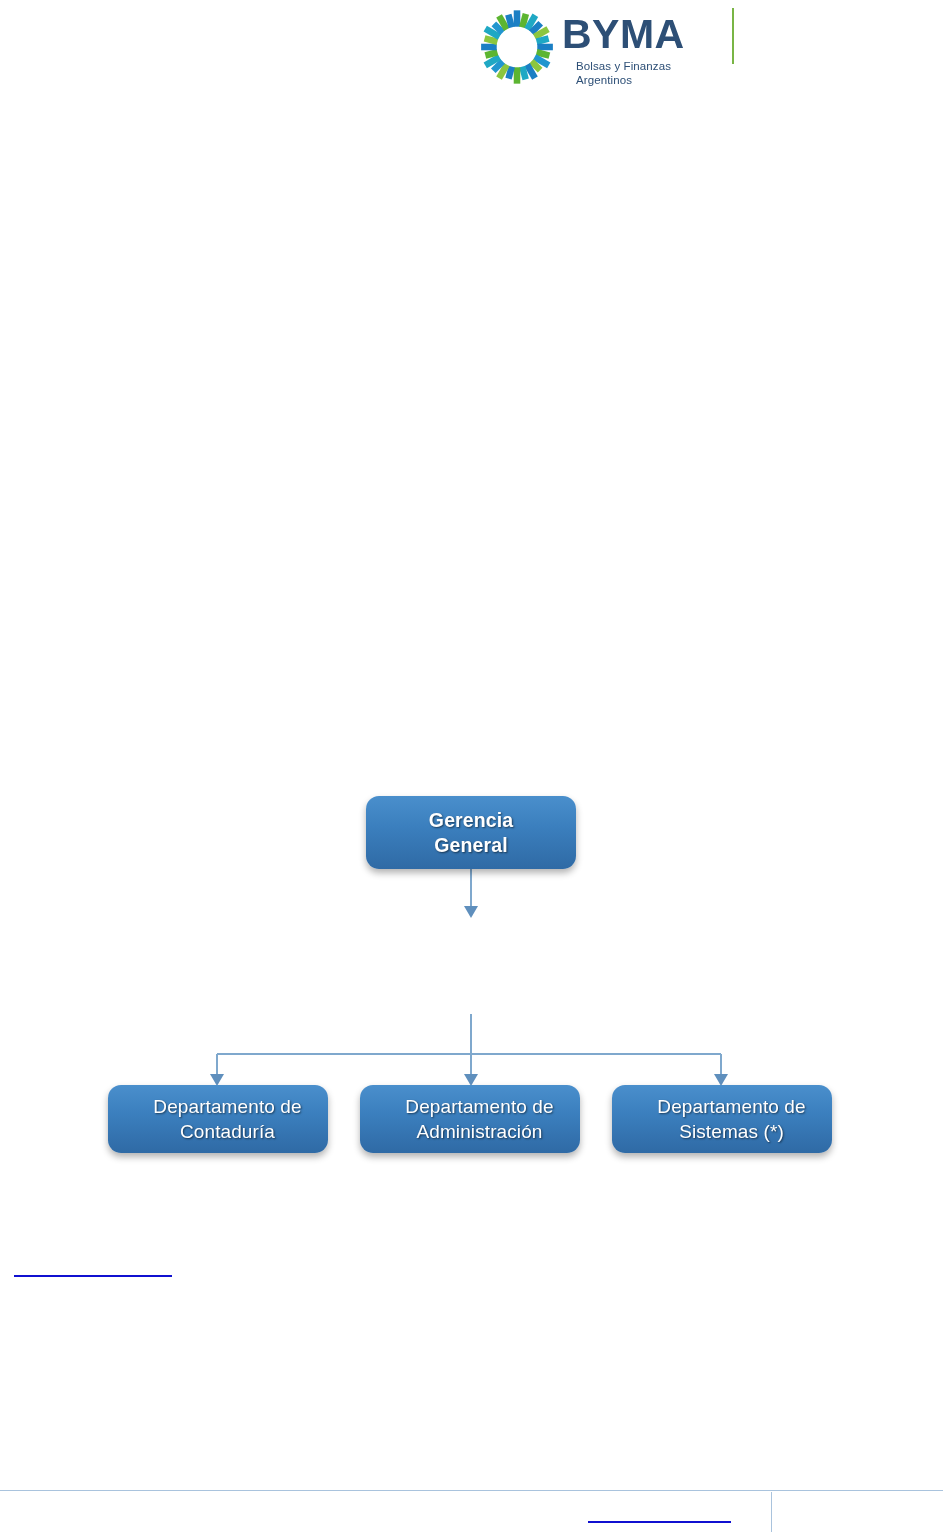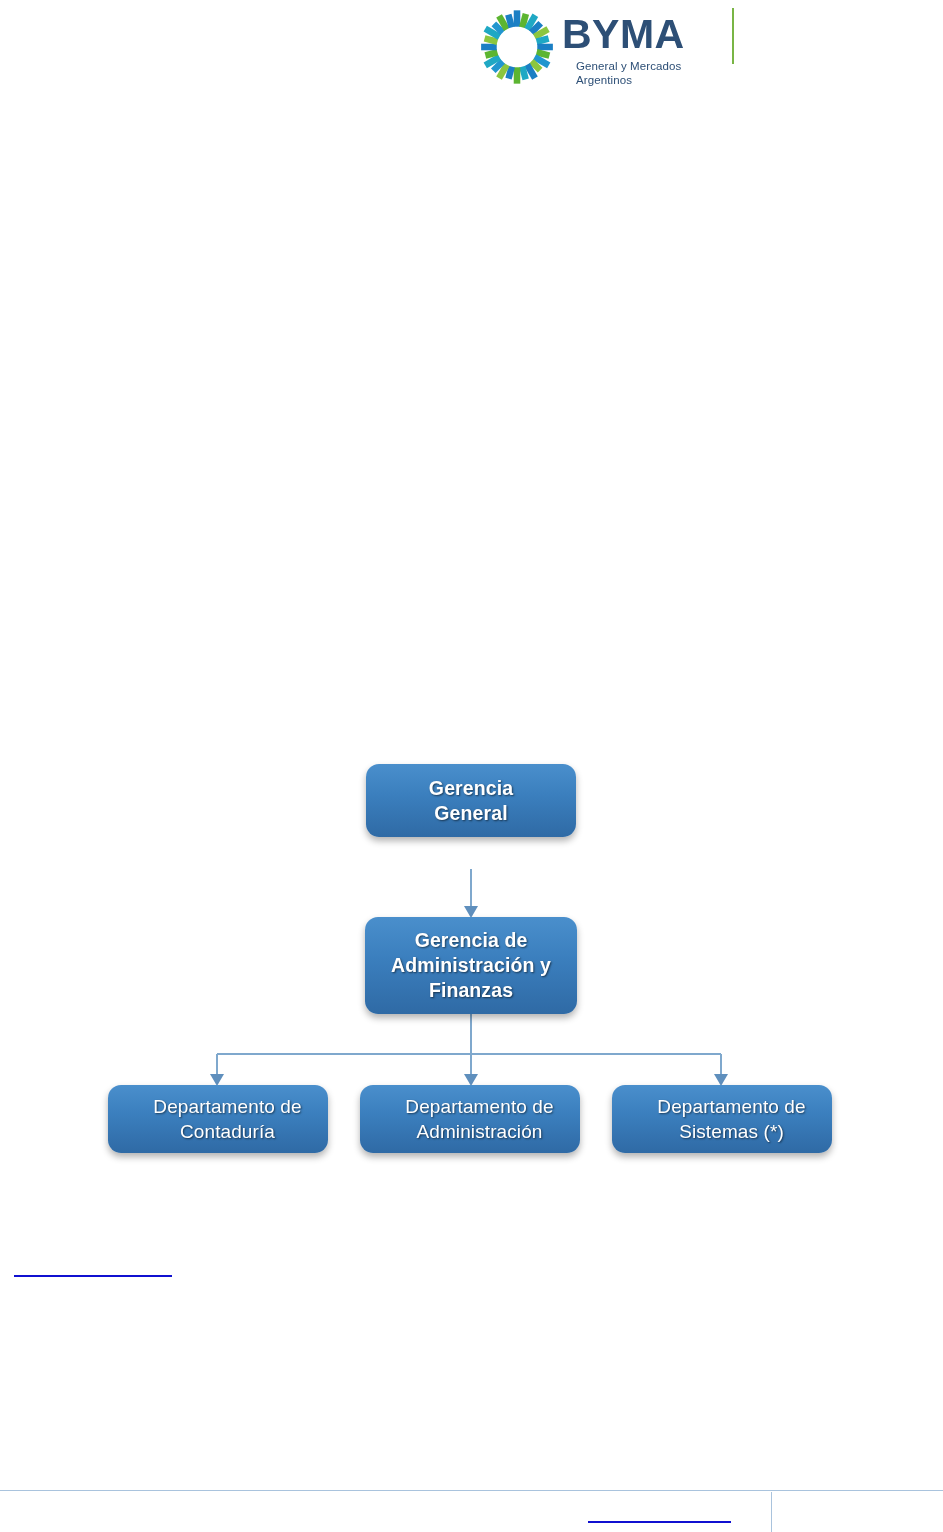--- a/index.html
+++ b/index.html
@@ -99,21 +99,21 @@
     letter-spacing: 0.1px;
   }
   .node.level-leaf .node-label {
     font-weight: normal;
     font-size: 19px;
     line-height: 1.32;
     letter-spacing: 0.1px;
     margin-left: 19px;
   }
 
-  #node-gerencia-general      { left: 366px; top: 764px;  width: 210px; height: 73px; }
+  #node-gerencia-general      { left: 366px; top: 796px;  width: 210px; height: 73px; }
   #node-gerencia-admin        { left: 365px; top: 917px;  width: 212px; height: 97px; }
   #node-dept-contaduria       { left: 108px; top: 1085px; width: 220px; height: 68px; }
   #node-dept-administracion   { left: 360px; top: 1085px; width: 220px; height: 68px; }
   #node-dept-sistemas         { left: 612px; top: 1085px; width: 220px; height: 68px; }
 
   
   .blue-underline {
     position: absolute;
     height: 2px;
     background: #1010d0;
@@ -217,21 +217,21 @@
           </g>
         <g transform="rotate(345)">
             <rect x="-4.2" y="-43" width="8.4" height="17" fill="#1b7fc4"></rect>
           </g>
       </g>
     </svg>
   </div>
 
   <div id="logo-wordmark">BYMA</div>
 
-  <div id="logo-tagline">General y Mercados
+  <div id="logo-tagline">Bolsas y Finanzas
 Argentinos</div>
 
   <div id="logo-divider"></div>
 </div>
 
 <div id="org-chart">
 
   <svg width="943" height="1532" style="position:absolute;left:0;top:0;" aria-hidden="true">
     <g stroke="#7fa8cd" stroke-width="2" fill="none">
 
@@ -251,25 +251,20 @@
       <polygon points="471,1086 464,1074 478,1074"></polygon>
       <polygon points="721,1086 714,1074 728,1074"></polygon>
     </g>
   </svg>
 
   <div id="node-gerencia-general" class="node level-top">
     <span class="node-label">Gerencia
 General</span>
   </div>
 
-  <div id="node-gerencia-admin" class="node level-mid">
-    <span class="node-label">Gerencia de
-Administración y
-Finanzas</span>
-  </div>
 
   <div id="node-dept-contaduria" class="node level-leaf">
     <span class="node-label">Departamento de
 Contaduría</span>
   </div>
 
   <div id="node-dept-administracion" class="node level-leaf">
     <span class="node-label">Departamento de
 Administración</span>
   </div>

